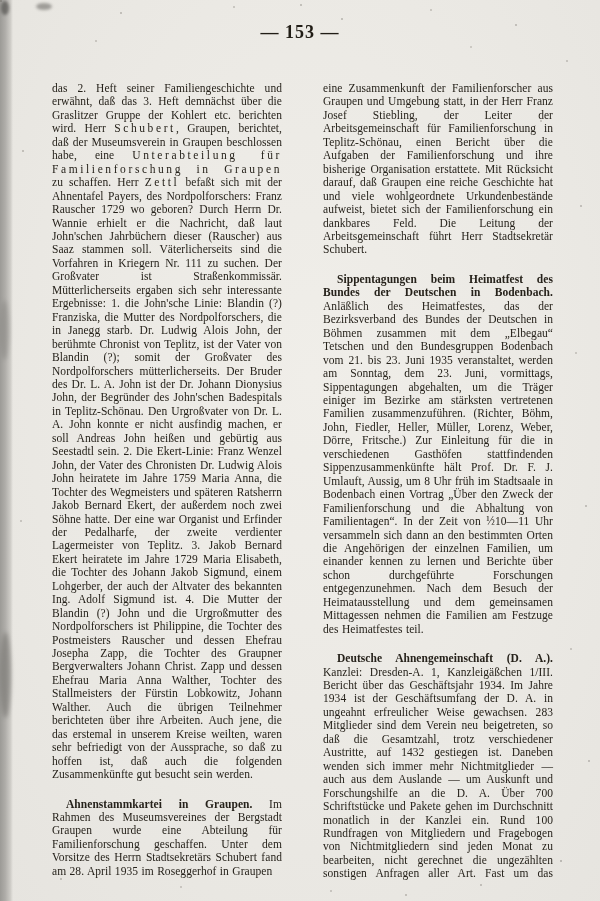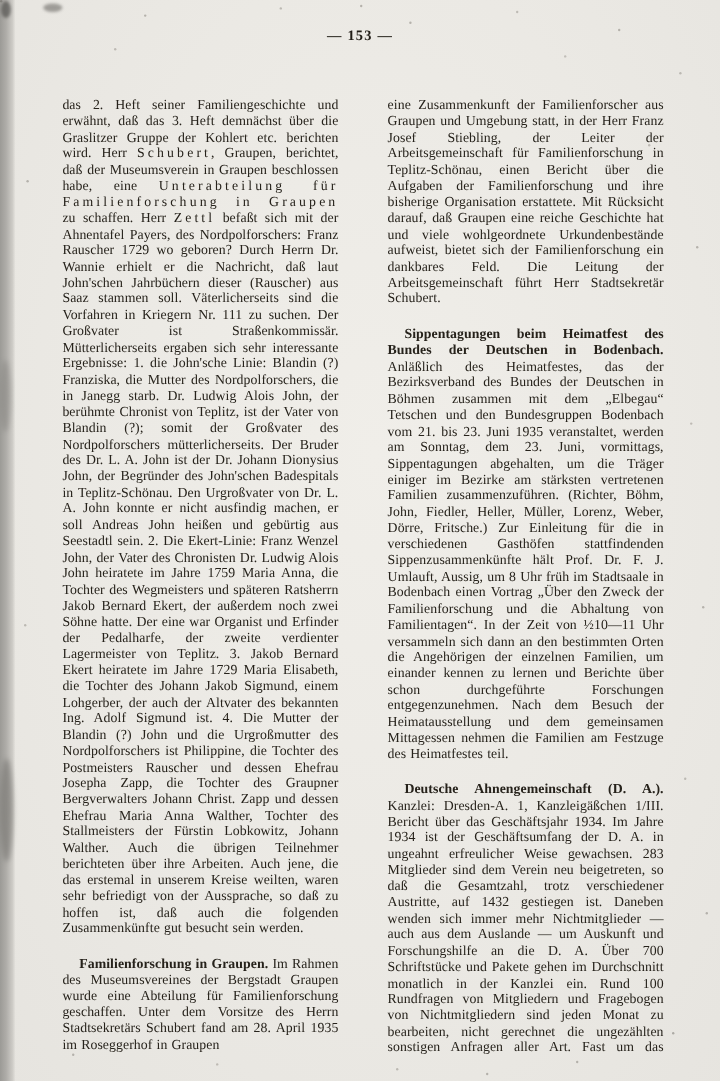--- a/index.html
+++ b/index.html
@@ -33,21 +33,21 @@
       430px 9px 0 #9b968f, 515px 24px 0 #8a867f, 566px 60px 0 #97938c,
       580px 205px 0 #8a867f, 575px 352px 0 #9b968f, 585px 505px 0 #8a867f,
       570px 648px 0 #97938c, 588px 760px 0 #8a867f, 560px 860px 0 #7d7a74,
       480px 884px 0 #8a867f, 330px 890px 0 #97938c, 180px 886px 0 #9b968f,
       60px 878px 0 #8a867f, 95px 40px 0 #9b968f, 470px 46px 0 #a09c95,
       540px 120px 0 #9b968f, 22px 150px 0 #8a867f, 20px 520px 0 #97938c,
       300px 4px 0 #8a867f, 405px 894px 0 #8a867f;
   }
   .page-number{
     position:absolute;top:22px;left:0;width:600px;
-    text-align:center;font-weight:bold;font-size:12px;letter-spacing:1px;
+    text-align:center;font-weight:bold;font-size:18px;letter-spacing:1px;
     color:#211d16;
   }
   .columns{
     position:absolute;top:66px;left:36px;width:533px;height:814px;
     display:flex;gap:9px;
   }
   .col{
     width:262px;height:814px;overflow:hidden;
     font-size:11.5px;line-height:13.45px;
     text-align:justify;
@@ -68,21 +68,21 @@
   <div class="edge-blob blob-b"></div>
   <div class="edge-blob blob-c"></div>
   <div class="edge-blob blob-d"></div>
   <div class="speck"></div>
 
   <div class="page-number">— 153 —</div>
 
   <div class="columns">
     <div class="col">
         <p class="para"><span class="seg-n">das 2. Heft seiner Familiengeschichte und erwähnt, daß das 3. Heft demnächst über die Graslitzer Gruppe der Kohlert etc. berichten wird. Herr </span><span class="seg-sp">Schubert</span><span class="seg-n">, Graupen, berichtet, daß der Museumsverein in Graupen beschlossen habe, eine </span><span class="seg-sp">Unterabteilung für Familienforschung in Graupen</span><span class="seg-n"> zu schaffen. Herr </span><span class="seg-sp">Zettl</span><span class="seg-n"> befaßt sich mit der Ahnentafel Payers, des Nordpolforschers: Franz Rauscher 1729 wo geboren? Durch Herrn Dr. Wannie erhielt er die Nachricht, daß laut John'schen Jahrbüchern dieser (Rauscher) aus Saaz stammen soll. Väterlicherseits sind die Vorfahren in Kriegern Nr. 111 zu suchen. Der Großvater ist Straßenkommissär. Mütterlicherseits ergaben sich sehr interessante Ergebnisse: 1. die John'sche Linie: Blandin (?) Franziska, die Mutter des Nordpolforschers, die in Janegg starb. Dr. Ludwig Alois John, der berühmte Chronist von Teplitz, ist der Vater von Blandin (?); somit der Großvater des Nordpolforschers mütterlicherseits. Der Bruder des Dr. L. A. John ist der Dr. Johann Dionysius John, der Begründer des John'schen Badespitals in Teplitz-Schönau. Den Urgroßvater von Dr. L. A. John konnte er nicht ausfindig machen, er soll Andreas John heißen und gebürtig aus Seestadtl sein. 2. Die Ekert-Linie: Franz Wenzel John, der Vater des Chronisten Dr. Ludwig Alois John heiratete im Jahre 1759 Maria Anna, die Tochter des Wegmeisters und späteren Ratsherrn Jakob Bernard Ekert, der außerdem noch zwei Söhne hatte. Der eine war Organist und Erfinder der Pedalharfe, der zweite verdienter Lagermeister von Teplitz. 3. Jakob Bernard Ekert heiratete im Jahre 1729 Maria Elisabeth, die Tochter des Johann Jakob Sigmund, einem Lohgerber, der auch der Altvater des bekannten Ing. Adolf Sigmund ist. 4. Die Mutter der Blandin (?) John und die Urgroßmutter des Nordpolforschers ist Philippine, die Tochter des Postmeisters Rauscher und dessen Ehefrau Josepha Zapp, die Tochter des Graupner Bergverwalters Johann Christ. Zapp und dessen Ehefrau Maria Anna Walther, Tochter des Stallmeisters der Fürstin Lobkowitz, Johann Walther. Auch die übrigen Teilnehmer berichteten über ihre Arbeiten. Auch jene, die das erstemal in unserem Kreise weilten, waren sehr befriedigt von der Aussprache, so daß zu hoffen ist, daß auch die folgenden Zusammenkünfte gut besucht sein werden.</span></p>
-        <p class="para indent"><span class="seg-b">Familienforschung in Graupen.</span><span class="seg-n"> Im Rahmen des Museumsvereines der Bergstadt Graupen wurde eine Abteilung für Familienforschung geschaffen. Unter dem Vorsitze des Herrn Stadtsekretärs Schubert fand am 28. April 1935 im Roseggerhof in Graupen</span></p>
+        <p class="para indent"><span class="seg-b">Ahnenstammkartei in Graupen.</span><span class="seg-n"> Im Rahmen des Museumsvereines der Bergstadt Graupen wurde eine Abteilung für Familienforschung geschaffen. Unter dem Vorsitze des Herrn Stadtsekretärs Schubert fand am 28. April 1935 im Roseggerhof in Graupen</span></p>
       </div>
     <div class="col">
         <p class="para"><span class="seg-n">eine Zusammenkunft der Familienforscher aus Graupen und Umgebung statt, in der Herr Franz Josef Stiebling, der Leiter der Arbeitsgemeinschaft für Familienforschung in Teplitz-Schönau, einen Bericht über die Aufgaben der Familienforschung und ihre bisherige Organisation erstattete. Mit Rücksicht darauf, daß Graupen eine reiche Geschichte hat und viele wohlgeordnete Urkundenbestände aufweist, bietet sich der Familienforschung ein dankbares Feld. Die Leitung der Arbeitsgemeinschaft führt Herr Stadtsekretär Schubert.</span></p>
         <p class="para indent"><span class="seg-b">Sippentagungen beim Heimatfest des Bundes der Deutschen in Bodenbach.</span><span class="seg-n"> Anläßlich des Heimatfestes, das der Bezirksverband des Bundes der Deutschen in Böhmen zusammen mit dem „Elbegau“ Tetschen und den Bundesgruppen Bodenbach vom 21. bis 23. Juni 1935 veranstaltet, werden am Sonntag, dem 23. Juni, vormittags, Sippentagungen abgehalten, um die Träger einiger im Bezirke am stärksten vertretenen Familien zusammenzuführen. (Richter, Böhm, John, Fiedler, Heller, Müller, Lorenz, Weber, Dörre, Fritsche.) Zur Einleitung für die in verschiedenen Gasthöfen stattfindenden Sippenzusammenkünfte hält Prof. Dr. F. J. Umlauft, Aussig, um 8 Uhr früh im Stadtsaale in Bodenbach einen Vortrag „Über den Zweck der Familienforschung und die Abhaltung von Familientagen“. In der Zeit von ½10—11 Uhr versammeln sich dann an den bestimmten Orten die Angehörigen der einzelnen Familien, um einander kennen zu lernen und Berichte über schon durchgeführte Forschungen entgegenzunehmen. Nach dem Besuch der Heimatausstellung und dem gemeinsamen Mittagessen nehmen die Familien am Festzuge des Heimatfestes teil.</span></p>
         <p class="para indent"><span class="seg-b">Deutsche Ahnengemeinschaft (D. A.).</span><span class="seg-n"> Kanzlei: Dresden-A. 1, Kanzleigäßchen 1/III. Bericht über das Geschäftsjahr 1934. Im Jahre 1934 ist der Geschäftsumfang der D. A. in ungeahnt erfreulicher Weise gewachsen. 283 Mitglieder sind dem Verein neu beigetreten, so daß die Gesamtzahl, trotz verschiedener Austritte, auf 1432 gestiegen ist. Daneben wenden sich immer mehr Nichtmitglieder — auch aus dem Auslande — um Auskunft und Forschungshilfe an die D. A. Über 700 Schriftstücke und Pakete gehen im Durchschnitt monatlich in der Kanzlei ein. Rund 100 Rundfragen von Mitgliedern und Fragebogen von Nichtmitgliedern sind jeden Monat zu bearbeiten, nicht gerechnet die ungezählten sonstigen Anfragen aller Art. Fast um das Vierfache hat sich der Zugang der Ahnenlisten gesteigert. Allein 1357 Haupt- und Neulisten sind dem Listenarchiv der Ahnenstammkartei</span></p>
       </div>
   </div>
 </div>
 
 </body></html>

